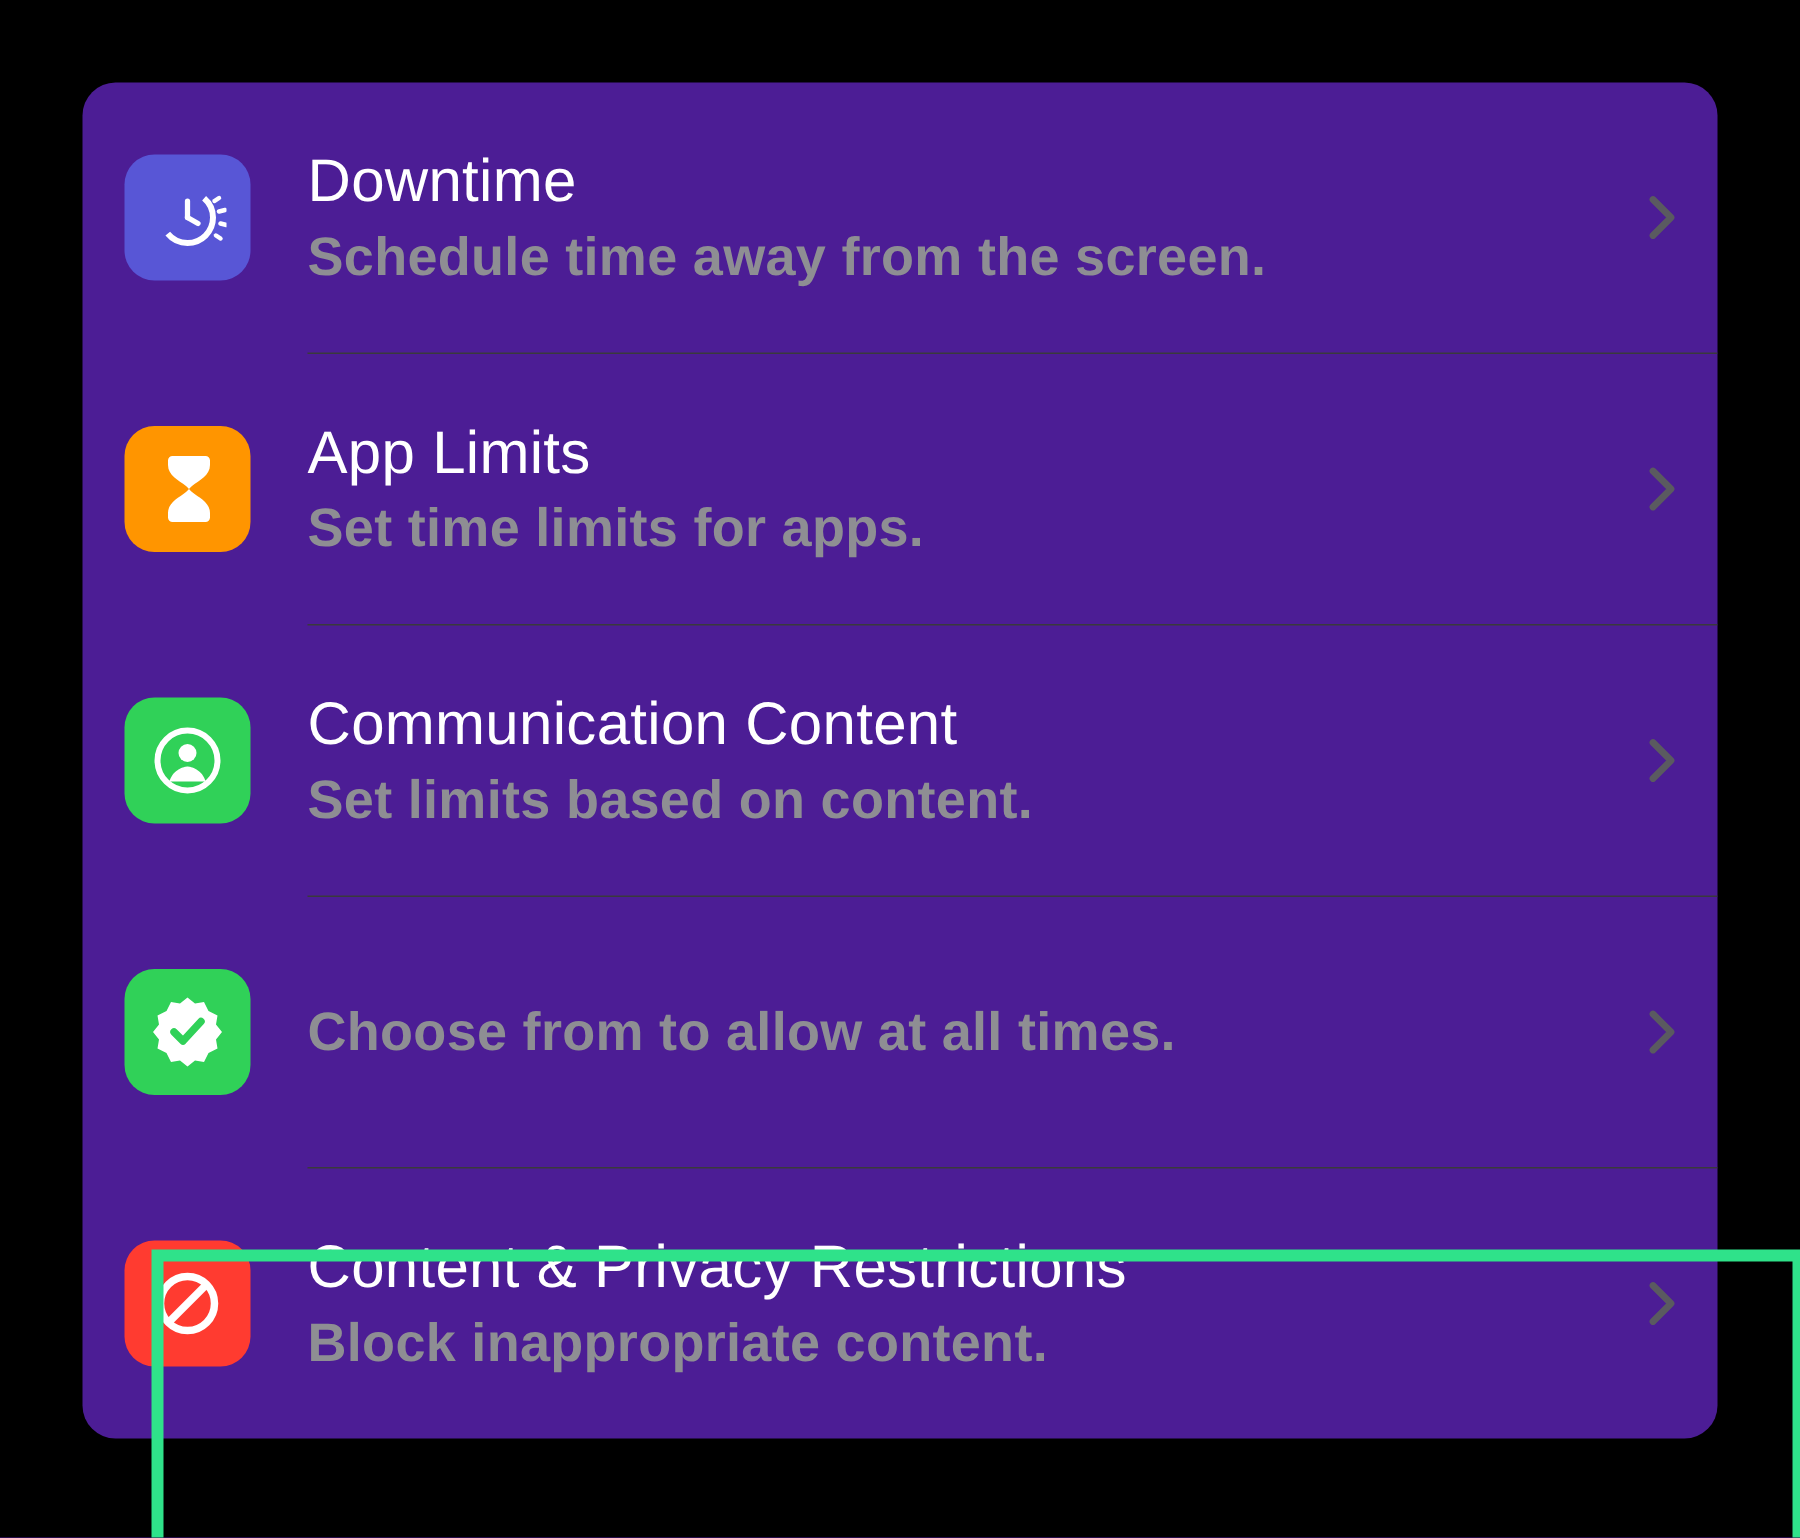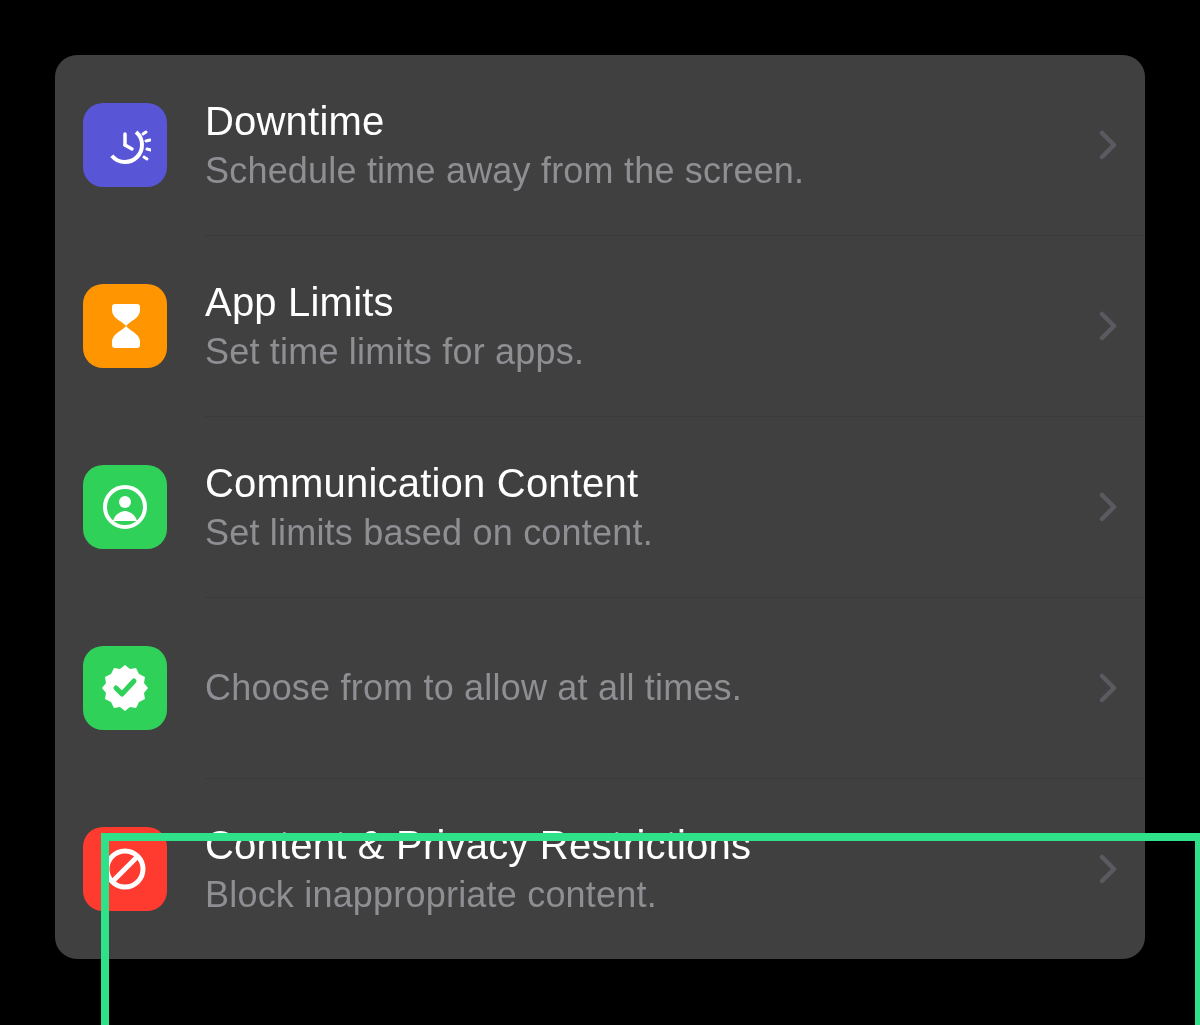--- a/index.html
+++ b/index.html
@@ -12,21 +12,21 @@
       font-family: -apple-system, BlinkMacSystemFont, "Segoe UI", Helvetica, Arial, sans-serif;
       width: 1200px;
       height: 1025px;
       display: flex;
       align-items: flex-start;
       justify-content: center;
       padding-top: 55px;
     }
     .panel {
       width: 1090px;
-      background: #404040;
+      background: #4c1d95;
       border-radius: 22px;
       overflow: hidden;
     }
     .row {
       display: flex;
       align-items: center;
       padding: 24px 28px 24px 28px;
       position: relative;
       cursor: pointer;
       min-height: 180px;
@@ -58,21 +58,21 @@
     }
     .title {
       color: #fff;
       font-size: 40px;
       font-weight: 400;
       letter-spacing: 0.2px;
     }
     .subtitle {
       color: #8e8e93;
       font-size: 36px;
-      font-weight: 400;
+      font-weight: 700;
       letter-spacing: 0.2px;
     }
     .chevron {
       color: #5a5a60;
       flex-shrink: 0;
     }
     .divider {
       height: 1px;
       background: #3a3a3c;
       margin-left: 150px;

